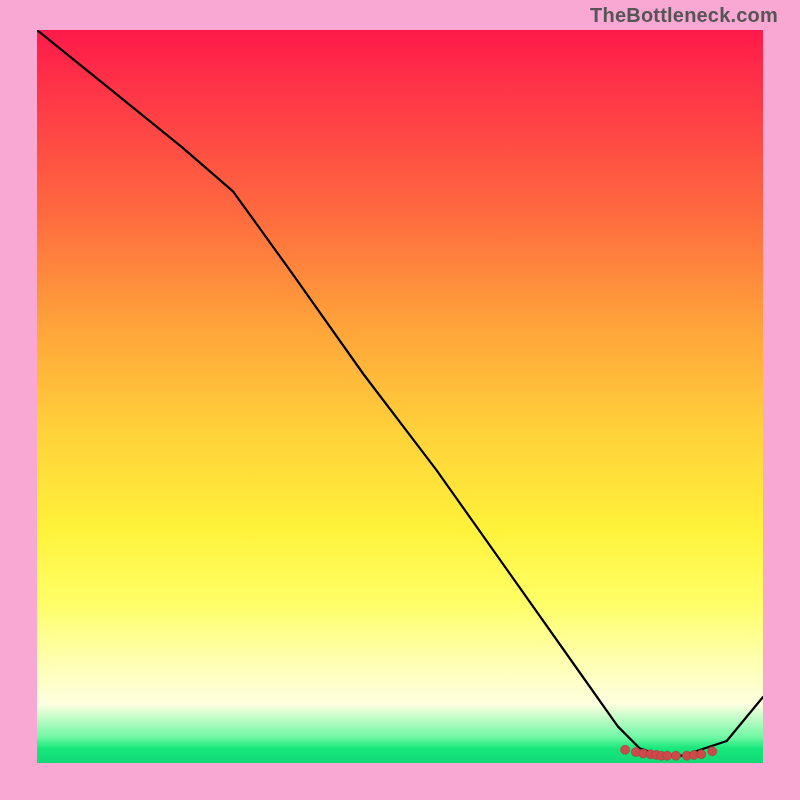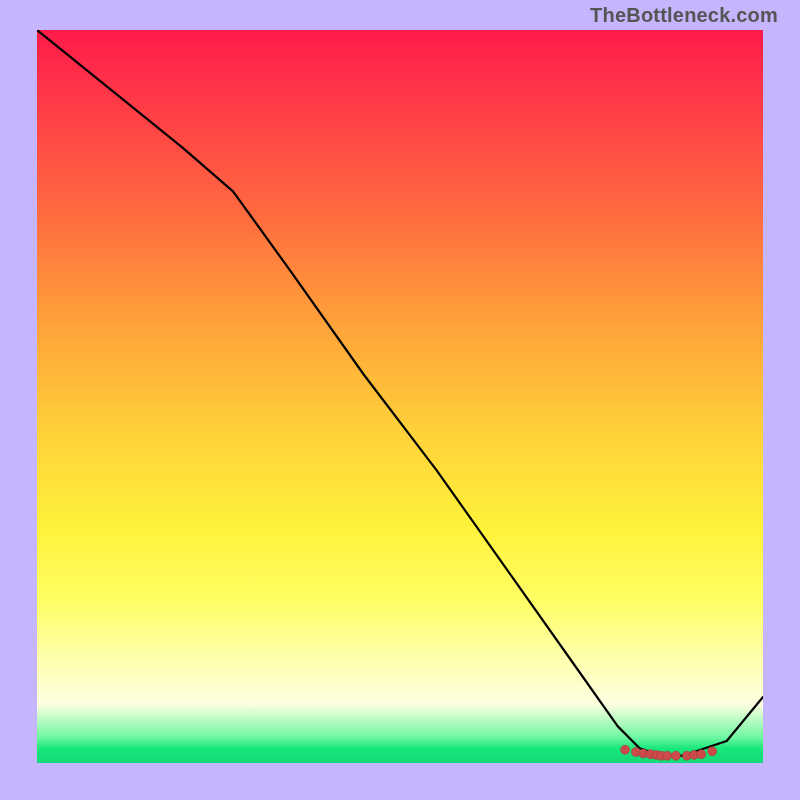--- a/index.html
+++ b/index.html
@@ -8,21 +8,21 @@
     width: 800px;
     height: 800px;
     background: #000;
     font-family: Arial, Helvetica, sans-serif;
     overflow: hidden;
   }
   .container {
     position: relative;
     width: 800px;
     height: 800px;
-    background: #c4b5fd;
+    background: #f9a8d4;
   }
   .attribution {
     position: absolute;
     top: 4px;
     right: 22px;
     color: #555;
     font-size: 20px;
     font-weight: bold;
     letter-spacing: 0.2px;
   }

